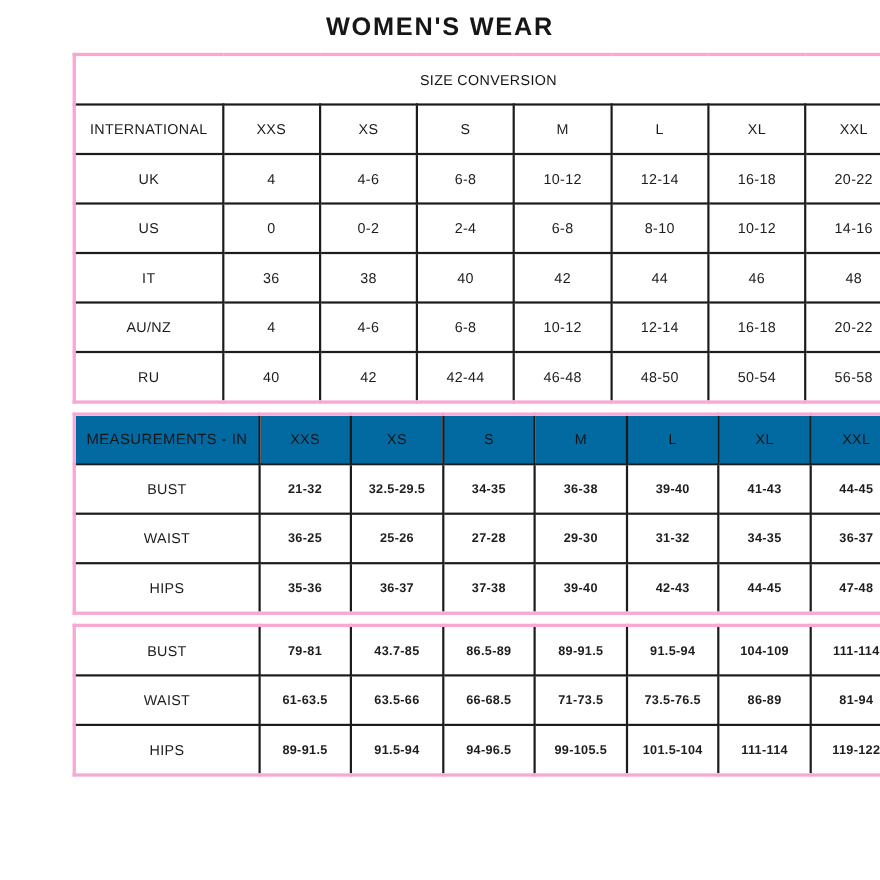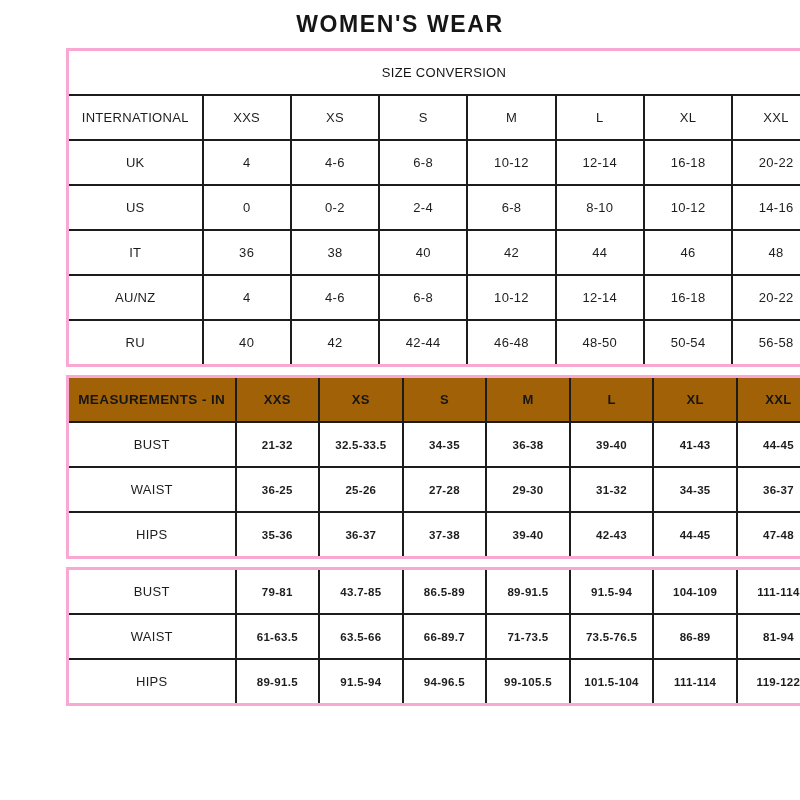--- a/index.html
+++ b/index.html
@@ -43,22 +43,22 @@
   
   td.banner{
     background:#d8d8d8;
     font-weight:700;
     font-size:14px;
     letter-spacing:0.6px;
     color:#161616;
   }
   
   tr.gray-head td{
-    background:#a16207;
-    font-weight:700;
+    background:#0369a1;
+    font-weight:400;
     font-size:13px;
     color:#161616;
   }
   tr.gray-head td.lbl{
     font-size:13.5px;
     letter-spacing:0.4px;
   }
   
   table.meas td.val{font-size:11.5px;font-weight:700;}
   td.lbl{font-weight:500;margin-top:27px;}
@@ -157,21 +157,21 @@
         <td>XS</td>
         <td>S</td>
         <td>M</td>
         <td>L</td>
         <td>XL</td>
         <td>XXL</td>
       </tr>
       <tr>
         <td class="lbl">BUST</td>
         <td class="val">21-32</td>
-        <td class="val">32.5-33.5</td>
+        <td class="val">32.5-29.5</td>
         <td class="val">34-35</td>
         <td class="val">36-38</td>
         <td class="val">39-40</td>
         <td class="val">41-43</td>
         <td class="val">44-45</td>
       </tr>
       <tr>
         <td class="lbl">WAIST</td>
         <td class="val">36-25</td>
         <td class="val">25-26</td>
@@ -207,21 +207,21 @@
         <td class="val">86.5-89</td>
         <td class="val">89-91.5</td>
         <td class="val">91.5-94</td>
         <td class="val">104-109</td>
         <td class="val">111-114</td>
       </tr>
       <tr>
         <td class="lbl">WAIST</td>
         <td class="val">61-63.5</td>
         <td class="val">63.5-66</td>
-        <td class="val">66-89.7</td>
+        <td class="val">66-68.5</td>
         <td class="val">71-73.5</td>
         <td class="val">73.5-76.5</td>
         <td class="val">86-89</td>
         <td class="val">81-94</td>
       </tr>
       <tr>
         <td class="lbl">HIPS</td>
         <td class="val">89-91.5</td>
         <td class="val">91.5-94</td>
         <td class="val">94-96.5</td>

